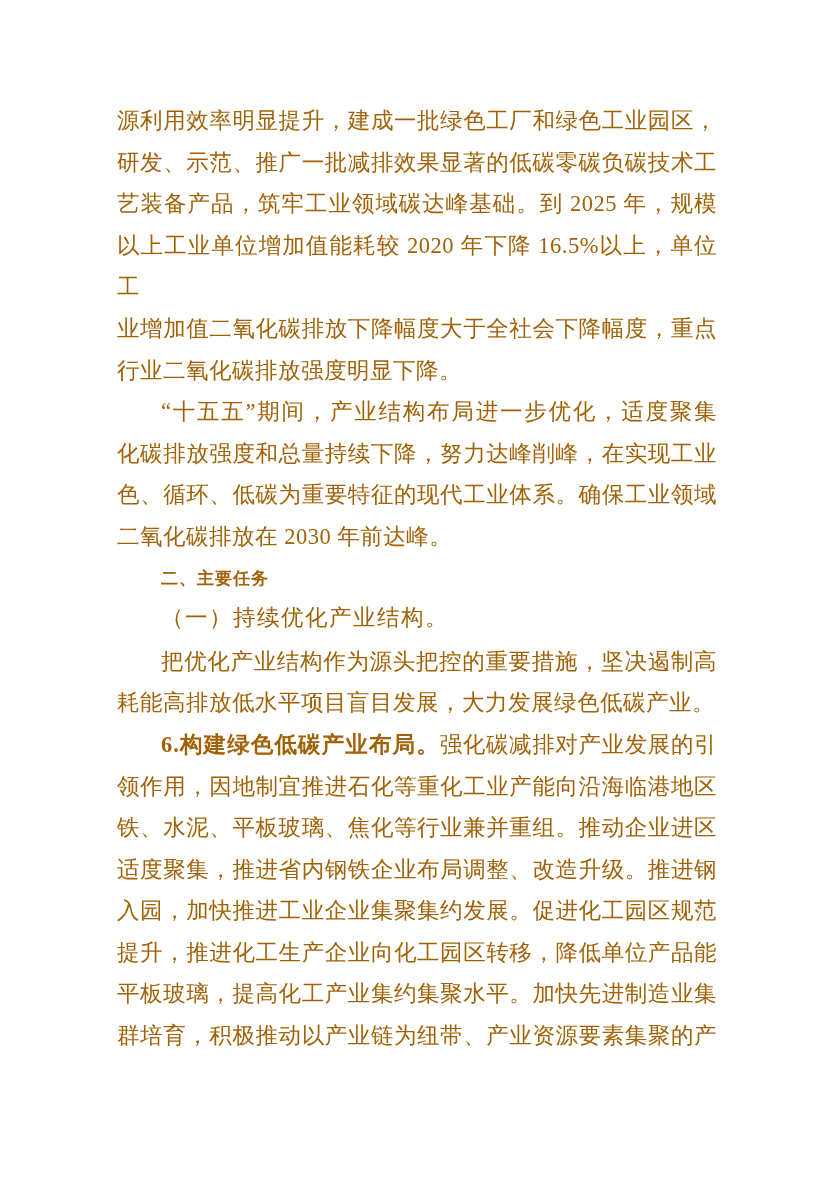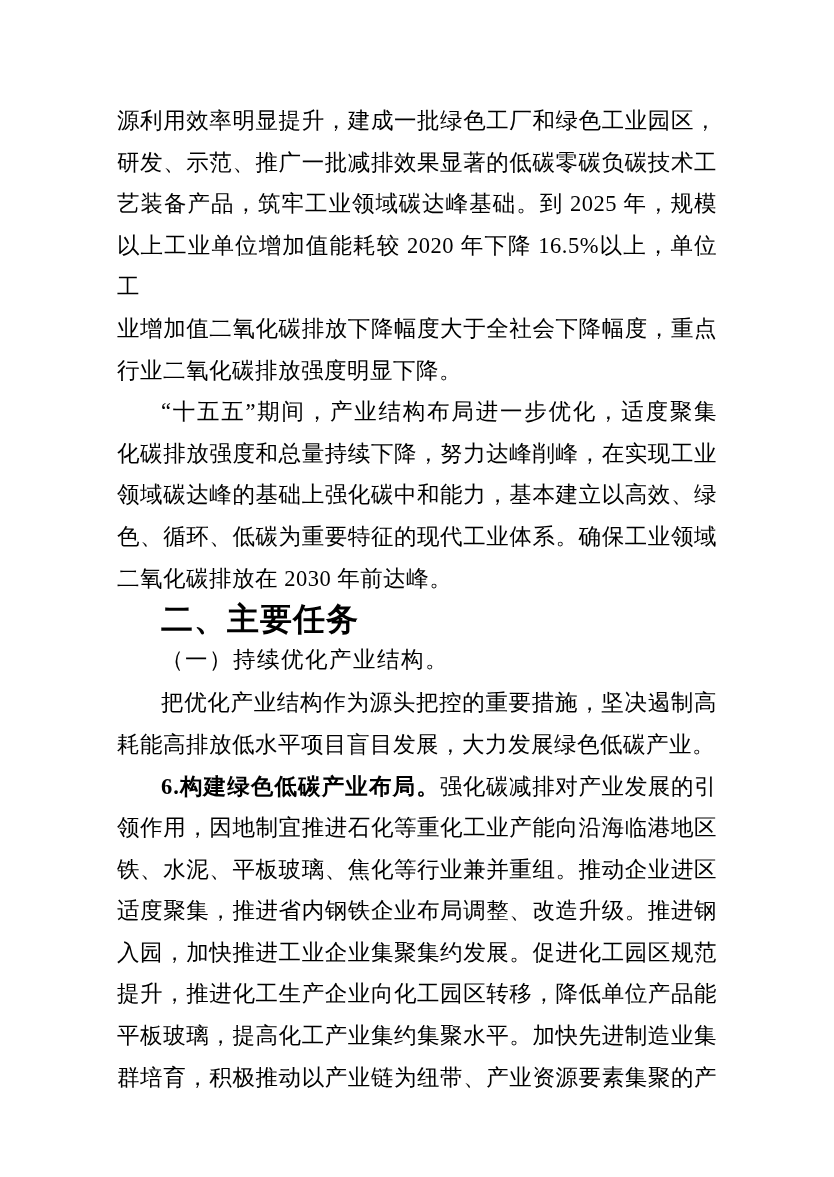--- a/index.html
+++ b/index.html
@@ -7,21 +7,21 @@
     padding: 0;
     background: #ffffff;
   }
   .page {
     position: relative;
     width: 834px;
     height: 1177px;
     background: #ffffff;
     overflow: hidden;
     font-family: "Liberation Serif", "DejaVu Serif", serif;
-    color: #000000;
+    color: #a16207;
   }
   .content {
     position: absolute;
     top: 100px;
     left: 117px;
     width: 600px;
   }
   .ln {
     font-size: 22.5px;
     line-height: 41.6px;
@@ -34,21 +34,21 @@
     white-space: normal;
     text-align: justify;
     text-align-last: justify;
   }
   .ind {
     text-indent: 44px;
   }
   .heading {
     font-family: "Liberation Sans", "DejaVu Sans", sans-serif;
     font-weight: bold;
-    font-size: 32px;
+    font-size: 17px;
     letter-spacing: 1px;
   }
   .kai {
     font-family: Liberation Mono, monospace;
     letter-spacing: 1.5px;
   }
   .b {
     font-weight: bold;
     letter-spacing: 1px;
   }
@@ -59,21 +59,20 @@
 <div class="page">
   <div class="content">
     <div class="ln j">源利用效率明显提升，建成一批绿色工厂和绿色工业园区，</div>
     <div class="ln j">研发、示范、推广一批减排效果显著的低碳零碳负碳技术工</div>
     <div class="ln j">艺装备产品，筑牢工业领域碳达峰基础。到 2025 年，规模</div>
     <div class="ln j">以上工业单位增加值能耗较 2020 年下降 16.5%以上，单位工</div>
     <div class="ln j">业增加值二氧化碳排放下降幅度大于全社会下降幅度，重点</div>
     <div class="ln">行业二氧化碳排放强度明显下降。</div>
     <div class="ln j ind">“十五五”期间，产业结构布局进一步优化，适度聚集</div>
     <div class="ln j">化碳排放强度和总量持续下降，努力达峰削峰，在实现工业</div>
-    <div class="ln j">领域碳达峰的基础上强化碳中和能力，基本建立以高效、绿</div>
     <div class="ln j">色、循环、低碳为重要特征的现代工业体系。确保工业领域</div>
     <div class="ln">二氧化碳排放在 2030 年前达峰。</div>
     <div class="ln ind heading">二、主要任务</div>
     <div class="ln ind kai">（一）持续优化产业结构。</div>
     <div class="ln j ind">把优化产业结构作为源头把控的重要措施，坚决遏制高</div>
     <div class="ln">耗能高排放低水平项目盲目发展，大力发展绿色低碳产业。</div>
     <div class="ln j ind"><span class="b">6.构建绿色低碳产业布局。</span><span>强化碳减排对产业发展的引</span></div>
     <div class="ln j">领作用，因地制宜推进石化等重化工业产能向沿海临港地区</div>
     <div class="ln j">铁、水泥、平板玻璃、焦化等行业兼并重组。推动企业进区</div>
     <div class="ln j">适度聚集，推进省内钢铁企业布局调整、改造升级。推进钢</div>

